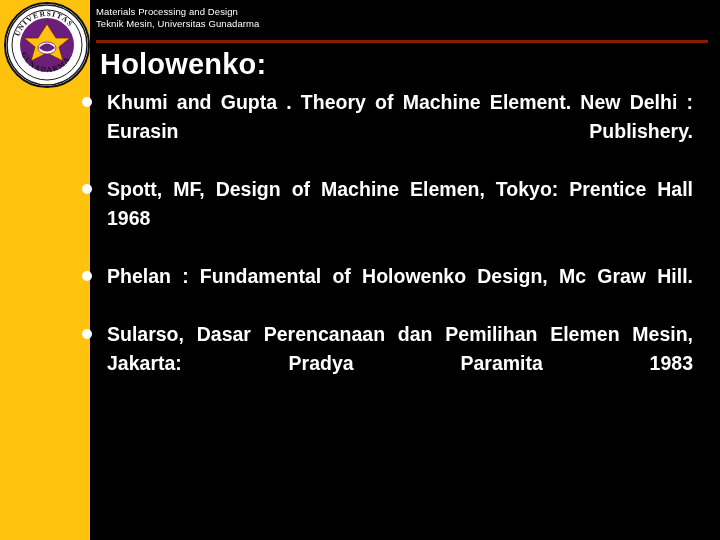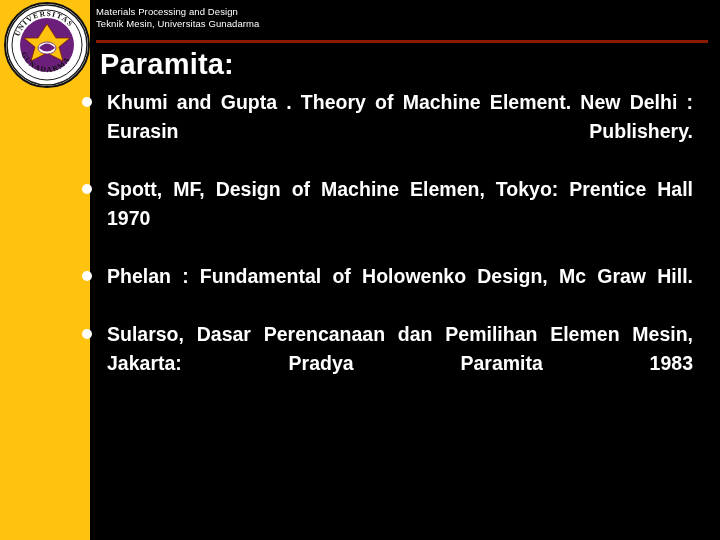--- a/index.html
+++ b/index.html
@@ -145,31 +145,31 @@
     </svg>
   </div>
 
   <div class="header-text">
     <div>Materials Processing and Design</div>
     <div>Teknik Mesin, Universitas Gunadarma</div>
   </div>
 
   <div class="header-rule"></div>
 
-  <div class="title">Paramita:</div>
+  <div class="title">Holowenko:</div>
 
   <div class="content">
     <ul class="ref-list">
       <li>
         <span class="bullet"></span>
         <span class="txt">Khumi and Gupta . Theory of Machine Element. New Delhi : Eurasin Publishery.</span>
       </li>
       <li>
         <span class="bullet"></span>
-        <span class="txt">Spott, MF, Design of Machine Elemen, Tokyo: Prentice Hall 1970</span>
+        <span class="txt">Spott, MF, Design of Machine Elemen, Tokyo: Prentice Hall 1968</span>
       </li>
       <li>
         <span class="bullet"></span>
         <span class="txt">Phelan : Fundamental of Holowenko Design, Mc Graw Hill.</span>
       </li>
       <li>
         <span class="bullet"></span>
         <span class="txt">Sularso, Dasar Perencanaan dan Pemilihan Elemen Mesin, Jakarta: Pradya Paramita 1983</span>
       </li>
 

